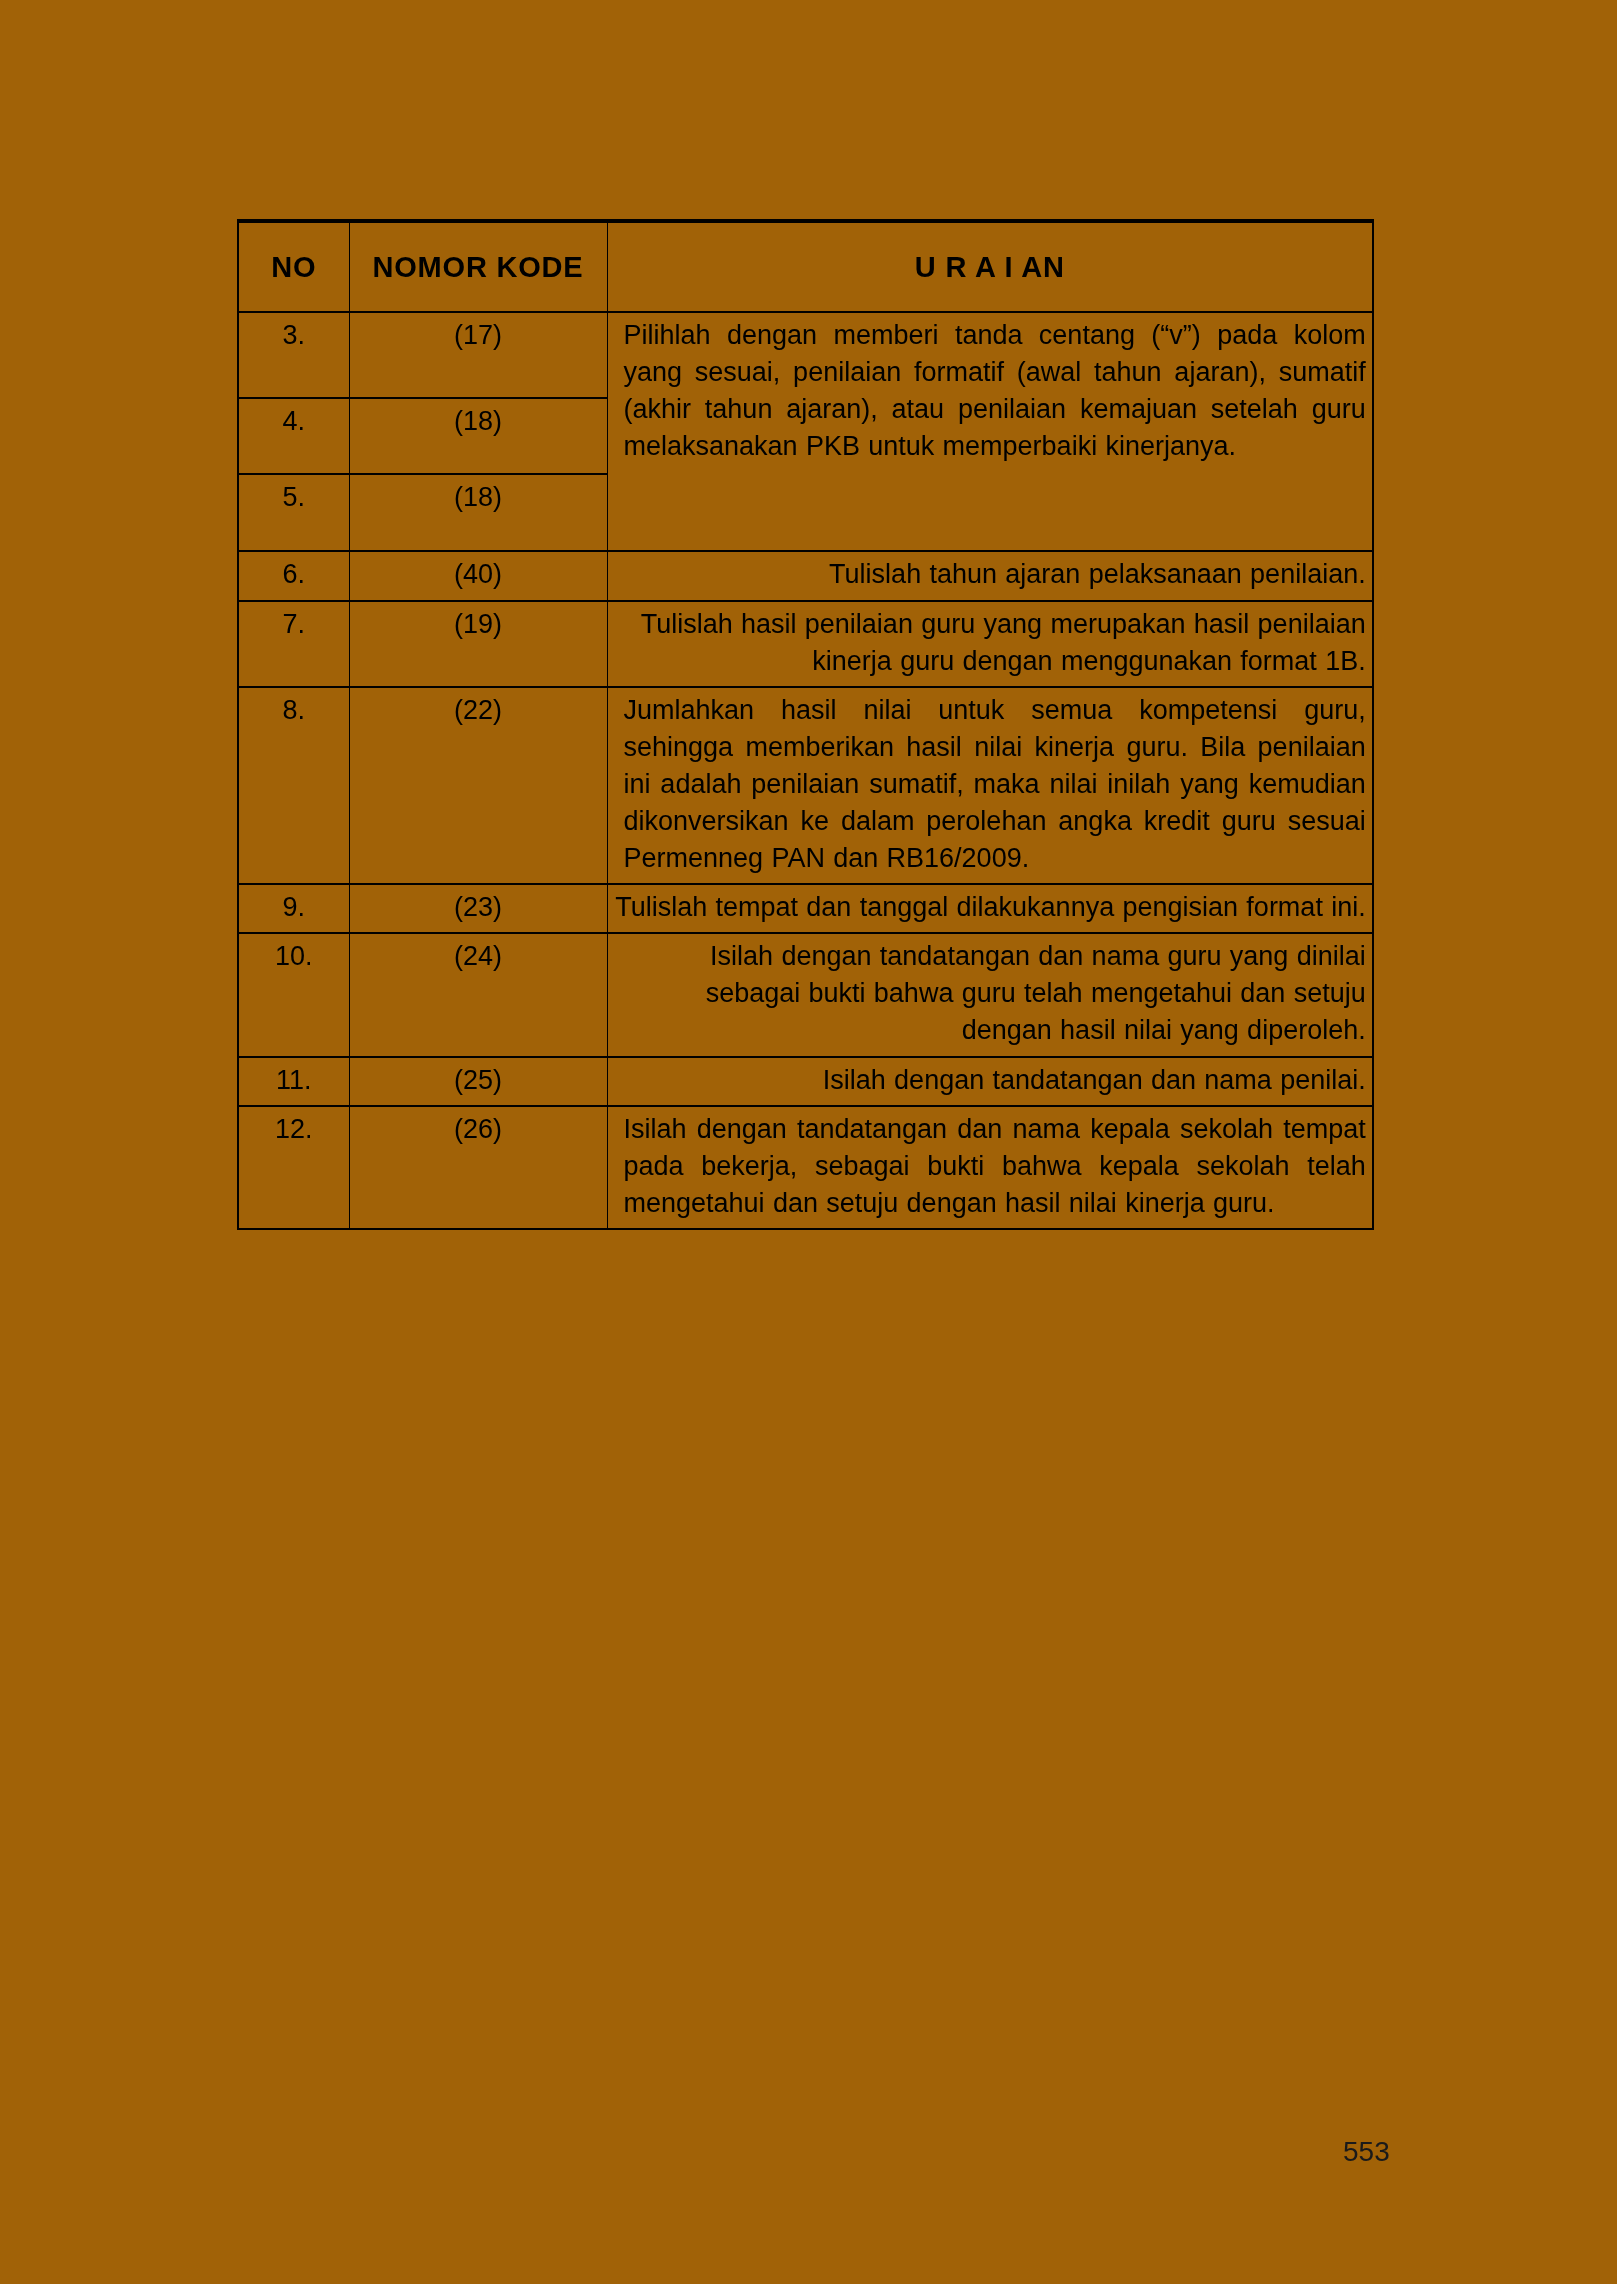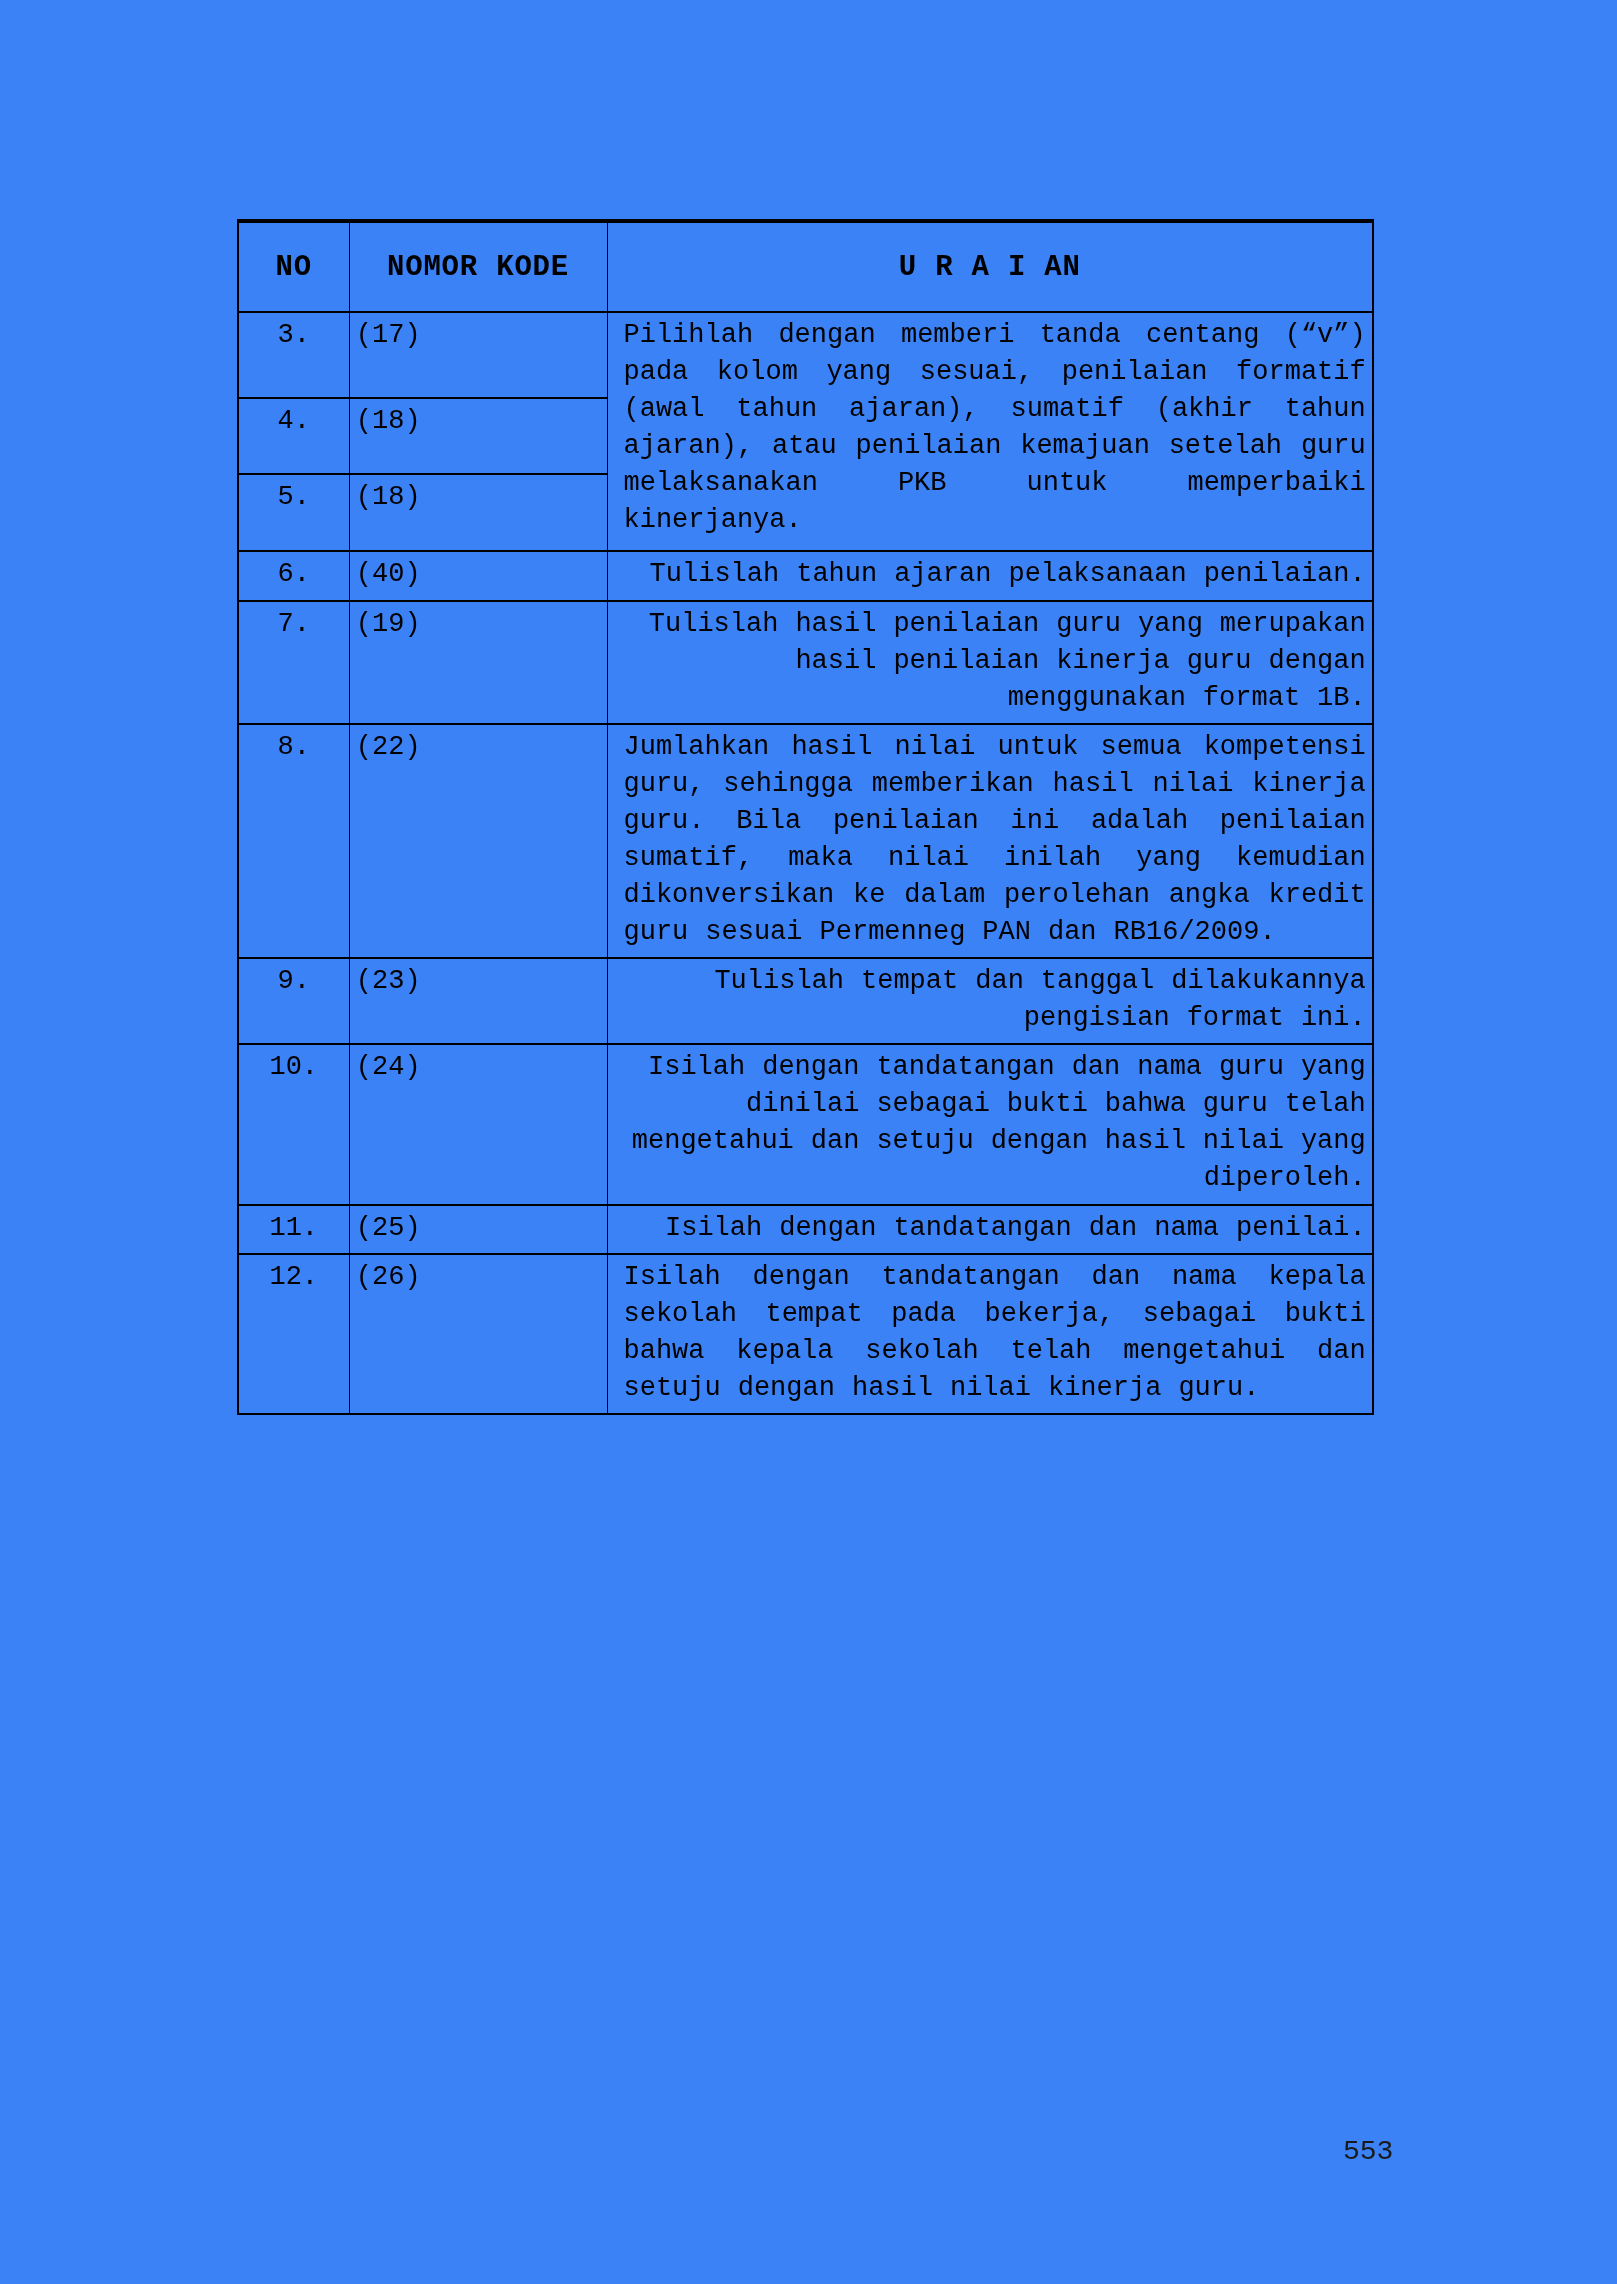--- a/index.html
+++ b/index.html
@@ -1,21 +1,21 @@
 <!DOCTYPE html>
 <html style="font-size:12.6px"><head>
 <meta charset="utf-8">
 <style>
   html, body { margin: 0; padding: 0; background: #ffffff; }
   .page {
     position: relative;
     width: 1617px;
     height: 2284px;
-    background: #3b82f6;
-    font-family: Liberation Mono, monospace;
+    background: #a16207;
+    font-family: Liberation Sans, sans-serif;
     color: #000000;
   }
   table.codes {
     position: absolute;
     left: 237px;
     top: 219px;
     width: 1136px;
     border-collapse: collapse;
     table-layout: fixed;
     border: 2.4px solid #000;
@@ -37,21 +37,21 @@
   table.codes thead th {
     height: 79px;
     vertical-align: middle;
     text-align: center;
     font-weight: bold;
     font-size: 29px;
     letter-spacing: 0.8px;
     padding: 4.7px 3.2px;
   }
   td.no    { text-align: center; }
-  td.kode  { }
+  td.kode  { text-align: center; }
   td.uraian{
     text-align: right;
     padding-left: 15px;
     padding-right: 12.6px;
     hyphens: none;
     word-spacing: 0.8px;
   }
   td.uraian.just { text-align: justify; text-justify: inter-word; padding-left: 16px; }
   tr.h-r3 td { height: 73px; }
   tr.h-r4 td { height: 64px; }

